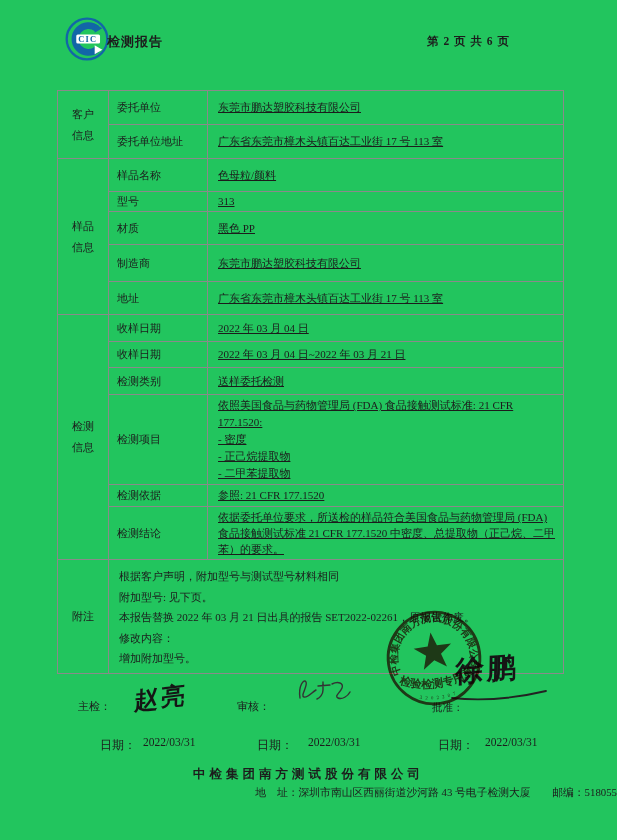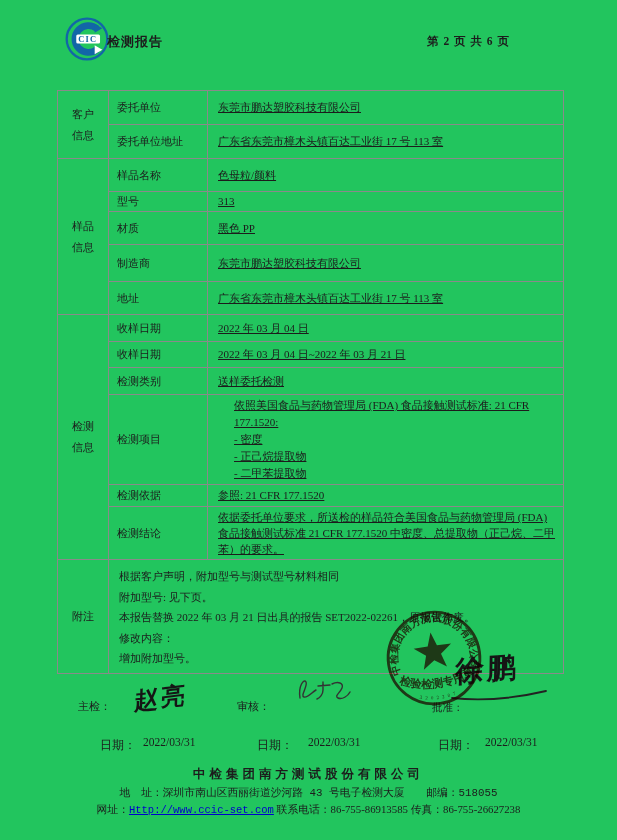--- a/index.html
+++ b/index.html
@@ -16,39 +16,39 @@
   .hdr-page { position:absolute; left:427px; top:34px; font-size:11.5px; font-weight:bold; letter-spacing:1px; }
   
   table.report {
     position:absolute; left:57px; top:90px; width:506px;
     border-collapse:collapse; table-layout:fixed;
   }
   table.report td { border:1px solid #8a8a8a; font-size:11px; vertical-align:middle; }
   td.sec { text-align:center; white-space:pre-line; line-height:1.9; padding:0 4px; }
   td.lbl { padding:2px 4px 2px 8px; }
   td.val { padding:2px 4px 2px 10px; line-height:15px;text-decoration:underline; }
-  td.val .line { display:block; line-height:17px;margin-left:16px; }
+  td.val .line { display:block; line-height:17px; }
   td.notes { padding:6px 6px 4px 10px; vertical-align:top;margin-left:32px; }
   td.notes .line { display:block; line-height:20.5px; }
   
   .sig-label { position:absolute; font-size:11px; }
   .sig-date-label { position:absolute; font-size:12px;margin-left:20px; }
   .sig-date-val { position:absolute; font-size:11.5px; }
   .handwriting {
     position:absolute; font-weight:bold; color:#151515;
     transform:rotate(-7deg) skewX(-9deg); letter-spacing:3px;
   }
   .scribble { position:absolute; }
   
   .stamp { position:absolute; left:372px; top:596px; width:124px; height:124px;
            transform:rotate(-8deg); mix-blend-mode:multiply; opacity:.92; }
   
   .ft-company { position:absolute; left:0; top:766px; width:100%; text-align:center;
                 font-size:12.5px; font-weight:bold; letter-spacing:4px; }
-  .ft-addr { position:absolute; left:0; top:786px; width:100%; text-align:center; font-size:10.8px;font-family:Liberation Mono, monospace; }
+  .ft-addr { position:absolute; left:0; top:786px; width:100%; text-align:right; font-size:10.8px; }
   .ft-web { position:absolute; left:0; top:803px; width:100%; text-align:center; font-size:10.8px; }
   .ft-web .url { font-family:"Liberation Mono","DejaVu Sans Mono",monospace;
                  color:#0000cc; text-decoration:underline; font-size:10.5px; }
 </style>
 </head>
 <body>
 
 <div class="page">
 
   <svg class="hdr-logo" width="46" height="46" viewBox="0 0 60 60">
@@ -182,19 +182,14 @@
       <textPath href="#arcSeal" startOffset="50%">检验检测专用章</textPath>
     </text>
     <path id="arcSerial" d="M 50,121 Q 75,129 100,121" fill="none"></path>
     <text font-size="6" fill="#d93a2b" letter-spacing="4" text-anchor="middle" font-family="'Liberation Serif',serif">
       <textPath href="#arcSerial" startOffset="50%">3202207</textPath>
     </text>
   </svg>
 
   <div class="ft-company">中检集团南方测试股份有限公司</div>
   <div class="ft-addr">地　址：深圳市南山区西丽街道沙河路 43 号电子检测大厦　　邮编：518055</div>
-  <div class="ft-web">
-    <span>网址：</span><span class="url">Http://www.ccic-set.com</span>
-    <span>联系电话：86-755-86913585</span>
-    <span>传真：86-755-26627238</span>
-  </div>
 
 </div>
 
 </body></html>

